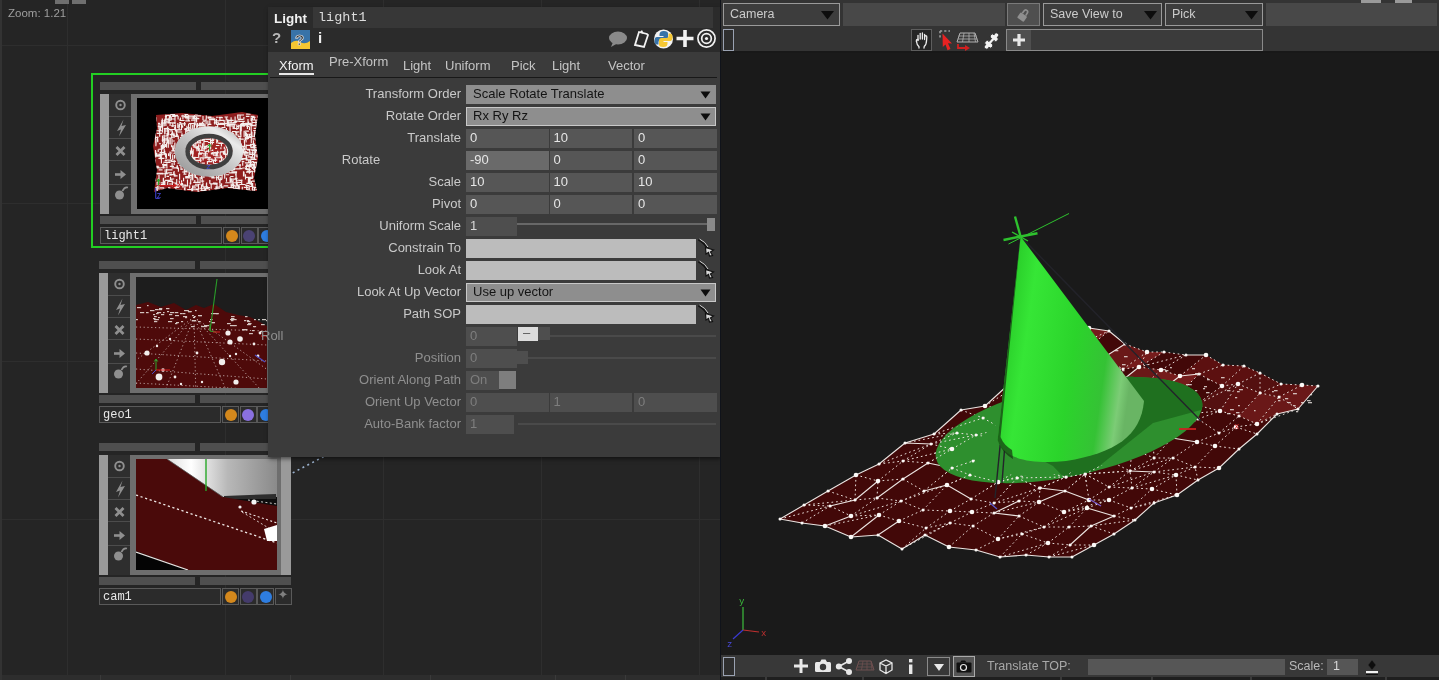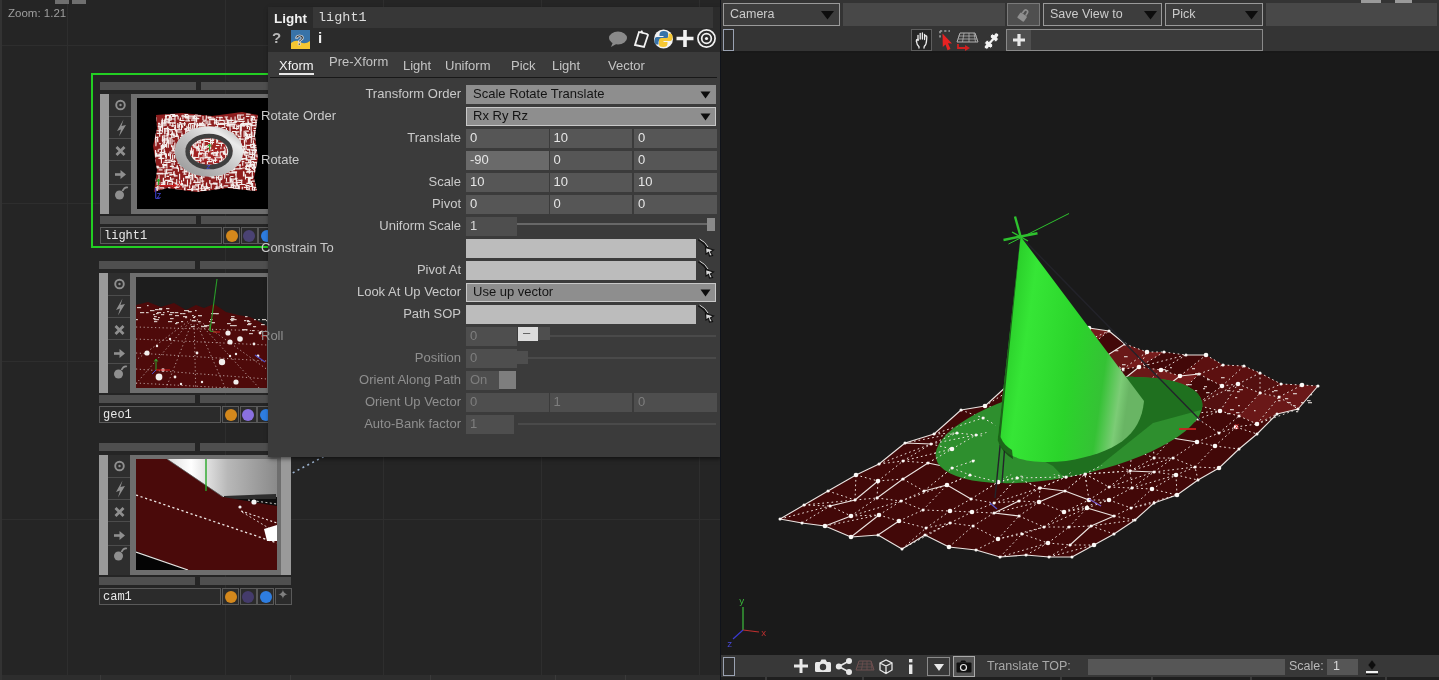--- a/index.html
+++ b/index.html
@@ -343,53 +343,53 @@
 <div style="position:absolute;left:511px;top:58px;white-space:pre;font-size:13px;color:#c4c4c4">Pick</div>
 <div style="position:absolute;left:552px;top:58px;white-space:pre;font-size:13px;color:#c4c4c4">Light</div>
 <div style="position:absolute;left:608px;top:58px;white-space:pre;font-size:13px;color:#c4c4c4">Vector</div>
 <div style="position:absolute;left:279px;top:72.5px;width:35px;height:2.5px;background:#e8e8e8"></div>
 <div style="position:absolute;left:270px;top:76.5px;width:447px;height:1.5px;background:#181818"></div>
 <div style="position:absolute;left:261px;top:86px;font-size:13px;color:#c9c9c9;text-align:right;width:200px">Transform Order</div>
 <div style="position:absolute;left:466px;top:84.5px;width:250px;height:19px;background:#8e8e8e;font-size:13px;color:#141414;padding:1.5px 0 0 7px">Scale Rotate Translate</div>
 <svg class="ab" style="left:700px;top:90.5px" width="11" height="8" viewBox="0 0 11 8">
     <path d="M0.5 0.5 L10.5 0.5 L5.5 7.5 Z" fill="#0d0d0d"></path>
   </svg>
-<div style="position:absolute;left:261px;top:108px;font-size:13px;color:#c9c9c9;text-align:left;width:200px">Rotate Order</div>
+<div style="position:absolute;left:261px;top:108px;font-size:13px;color:#c9c9c9;text-align:right;width:200px">Rotate Order</div>
 <div style="position:absolute;left:466px;top:106.5px;width:250px;height:19px;background:#8e8e8e;font-size:13px;color:#141414;padding:1.5px 0 0 7px;border:1px solid #c8c8c8;padding:0.5px 0 0 6px">Rx Ry Rz</div>
 <svg class="ab" style="left:700px;top:112.5px" width="11" height="8" viewBox="0 0 11 8">
     <path d="M0.5 0.5 L10.5 0.5 L5.5 7.5 Z" fill="#0d0d0d"></path>
   </svg>
 <div style="position:absolute;left:261px;top:130px;font-size:13px;color:#c9c9c9;text-align:right;width:200px">Translate</div>
 <div style="position:absolute;left:466px;top:128.5px;width:82.5px;height:19px;background:#565656;font-size:13px;color:#e6e6e6;padding:1.5px 0 0 4px">0</div>
 <div style="position:absolute;left:549.5px;top:128.5px;width:82.5px;height:19px;background:#565656;font-size:13px;color:#e6e6e6;padding:1.5px 0 0 4px">10</div>
 <div style="position:absolute;left:634px;top:128.5px;width:82.5px;height:19px;background:#565656;font-size:13px;color:#e6e6e6;padding:1.5px 0 0 4px">0</div>
-<div style="position:absolute;left:261px;top:152px;font-size:13px;color:#c9c9c9;text-align:left;width:200px">Rotate</div>
+<div style="position:absolute;left:261px;top:152px;font-size:13px;color:#c9c9c9;text-align:center;width:200px">Rotate</div>
 <div style="position:absolute;left:466px;top:150.5px;width:82.5px;height:19px;background:#6a6a6a;font-size:13px;color:#e6e6e6;padding:1.5px 0 0 4px">-90</div>
 <div style="position:absolute;left:549.5px;top:150.5px;width:82.5px;height:19px;background:#565656;font-size:13px;color:#e6e6e6;padding:1.5px 0 0 4px">0</div>
 <div style="position:absolute;left:634px;top:150.5px;width:82.5px;height:19px;background:#565656;font-size:13px;color:#e6e6e6;padding:1.5px 0 0 4px">0</div>
 <div style="position:absolute;left:261px;top:174px;font-size:13px;color:#c9c9c9;text-align:right;width:200px">Scale</div>
 <div style="position:absolute;left:466px;top:172.5px;width:82.5px;height:19px;background:#565656;font-size:13px;color:#e6e6e6;padding:1.5px 0 0 4px">10</div>
 <div style="position:absolute;left:549.5px;top:172.5px;width:82.5px;height:19px;background:#565656;font-size:13px;color:#e6e6e6;padding:1.5px 0 0 4px">10</div>
 <div style="position:absolute;left:634px;top:172.5px;width:82.5px;height:19px;background:#565656;font-size:13px;color:#e6e6e6;padding:1.5px 0 0 4px">10</div>
 <div style="position:absolute;left:261px;top:196px;font-size:13px;color:#c9c9c9;text-align:right;width:200px">Pivot</div>
 <div style="position:absolute;left:466px;top:194.5px;width:82.5px;height:19px;background:#565656;font-size:13px;color:#e6e6e6;padding:1.5px 0 0 4px">0</div>
 <div style="position:absolute;left:549.5px;top:194.5px;width:82.5px;height:19px;background:#565656;font-size:13px;color:#e6e6e6;padding:1.5px 0 0 4px">0</div>
 <div style="position:absolute;left:634px;top:194.5px;width:82.5px;height:19px;background:#565656;font-size:13px;color:#e6e6e6;padding:1.5px 0 0 4px">0</div>
 <div style="position:absolute;left:261px;top:218px;font-size:13px;color:#c9c9c9;text-align:right;width:200px">Uniform Scale</div>
 <div style="position:absolute;left:466px;top:216.5px;width:50.5px;height:19px;background:#4e4e4e;font-size:13px;color:#d8d8d8;padding:1.5px 0 0 4px">1</div>
 <div style="position:absolute;left:517px;top:223px;width:196px;height:1.5px;background:#686868"></div>
 <div style="position:absolute;left:707px;top:217.5px;width:7.5px;height:13px;background:#8a8a8a"></div>
-<div style="position:absolute;left:261px;top:240px;font-size:13px;color:#c9c9c9;width:200px">Constrain To</div>
+<div style="position:absolute;left:261px;top:240px;font-size:13px;color:#c9c9c9;text-align:right;width:200px">Constrain To</div>
 <div style="position:absolute;left:466px;top:238.5px;width:230px;height:19px;background:#bcbcbc"></div>
 <svg class="ab" style="left:697px;top:238px" width="19" height="19" viewBox="0 0 19 19">
 <path d="M1.5 1.5 Q8 5 10.5 10.5" fill="none" stroke="#111" stroke-width="2.2"></path>
 <path d="M2.5 1 Q8.5 4 11 9" fill="none" stroke="#d8d8d8" stroke-width="1"></path>
 <path d="M8.5 9.5 L16.5 12 L13.5 14 L15.5 17.5 L12.5 18 L11.5 14.5 L9 16 Z" fill="#d8d8d8" stroke="#111" stroke-width="1.2"></path>
   </svg>
-<div style="position:absolute;left:261px;top:262px;font-size:13px;color:#c9c9c9;text-align:right;width:200px">Pivot At</div>
+<div style="position:absolute;left:261px;top:262px;font-size:13px;color:#c9c9c9;text-align:right;width:200px">Look At</div>
 <div style="position:absolute;left:466px;top:260.5px;width:230px;height:19px;background:#bcbcbc"></div>
 <svg class="ab" style="left:697px;top:260px" width="19" height="19" viewBox="0 0 19 19">
 <path d="M1.5 1.5 Q8 5 10.5 10.5" fill="none" stroke="#111" stroke-width="2.2"></path>
 <path d="M2.5 1 Q8.5 4 11 9" fill="none" stroke="#d8d8d8" stroke-width="1"></path>
 <path d="M8.5 9.5 L16.5 12 L13.5 14 L15.5 17.5 L12.5 18 L11.5 14.5 L9 16 Z" fill="#d8d8d8" stroke="#111" stroke-width="1.2"></path>
   </svg>
 <div style="position:absolute;left:261px;top:284px;font-size:13px;color:#c9c9c9;text-align:right;width:200px">Look At Up Vector</div>
 <div style="position:absolute;left:466px;top:282.5px;width:250px;height:19px;background:#8e8e8e;font-size:13px;color:#141414;padding:1.5px 0 0 7px;border:1px solid #c8c8c8;padding:0.5px 0 0 6px">Use up vector</div>
 <svg class="ab" style="left:700px;top:288.5px" width="11" height="8" viewBox="0 0 11 8">
     <path d="M0.5 0.5 L10.5 0.5 L5.5 7.5 Z" fill="#0d0d0d"></path>

